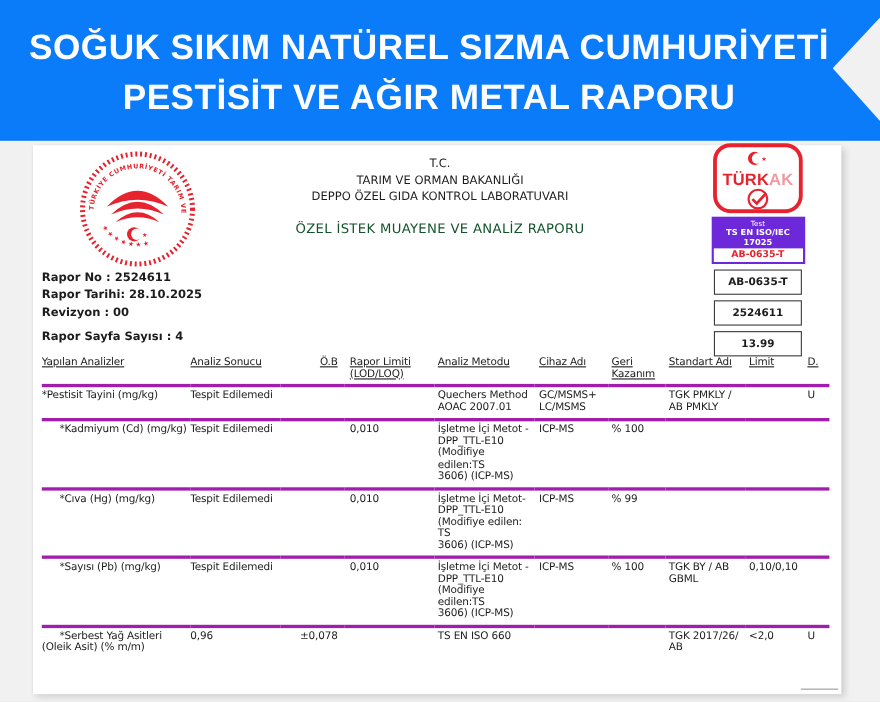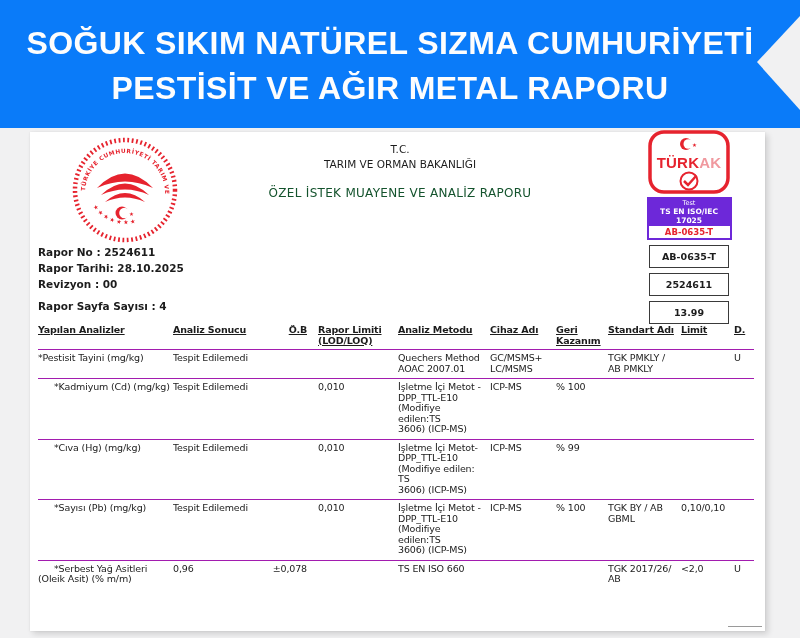--- a/index.html
+++ b/index.html
@@ -65,22 +65,22 @@
   
   .analysis { position:absolute; left:8px; top:191px; }
   table {
     border-collapse:collapse; table-layout:fixed; width:716px;
     font-size:9.5px; line-height:10.5px; color:#1c1c1c; letter-spacing:-0.15px;
   }
   th, td {
     vertical-align:top; text-align:left; padding:2px 2px 2px 0;
     white-space:pre-line; overflow:hidden; font-weight:normal;
   }
-  thead th { font-weight:bold; text-decoration:underline; padding-bottom:3px; }
-  tbody tr { border-top:1px solid #a21caf; }
+  thead th { font-weight:normal; text-decoration:underline; padding-bottom:3px; }
+  tbody tr { border-top:3px solid #a21caf; }
   tbody td { padding-top:3px; padding-bottom:4px; }
   .c3 { text-align:right; padding-right:6px; }
   .c4 { padding-left:5px; }
   .c5 { padding-left:3px; }
   .c6 { padding-left:4px; }
   .c7 { padding-left:3px; }
   .c8 { padding-left:3px; }
   .c9 { padding-left:3px; }
   .c10 { padding-left:4px; }
   td.ind { text-indent:16px; }
@@ -120,20 +120,21 @@
       <path d="M31,60 Q55,37 79,60 Q55,49 31,60 Z" fill="#e6232e"></path>
       <path d="M35,67 Q55,49 75,67 Q55,58 35,67 Z" fill="#e6232e"></path>
       <circle cx="52" cy="78" r="6.5" fill="#e6232e"></circle>
       <circle cx="54.4" cy="78" r="5.2" fill="#ffffff"></circle>
       <text x="59" y="80.5" font-size="5.5" fill="#e6232e">★</text>
     </svg>
 
     <div class="doc-header">
       <div>T.C.</div>
       <div>TARIM VE ORMAN BAKANLIĞI</div>
+      <div>DEPPO ÖZEL GIDA KONTROL LABORATUVARI</div>
       <div class="doc-title">ÖZEL İSTEK MUAYENE VE ANALİZ RAPORU</div>
     </div>
 
     <div class="turkak-col">
       <svg class="turkak-logo" width="82" height="64" viewBox="0 0 82 64">
         <rect x="2" y="2" width="78" height="60" rx="14" fill="#ffffff" stroke="#e6232e" stroke-width="3.5"></rect>
         <circle cx="38" cy="14" r="6" fill="#e6232e"></circle>
         <circle cx="40.3" cy="14" r="4.8" fill="#ffffff"></circle>
         <text x="44" y="16.5" font-size="5.5" fill="#e6232e">★</text>
         <text x="41" y="38" text-anchor="middle" font-family="Liberation Sans, sans-serif" font-weight="bold" font-size="15" letter-spacing="0.2">

